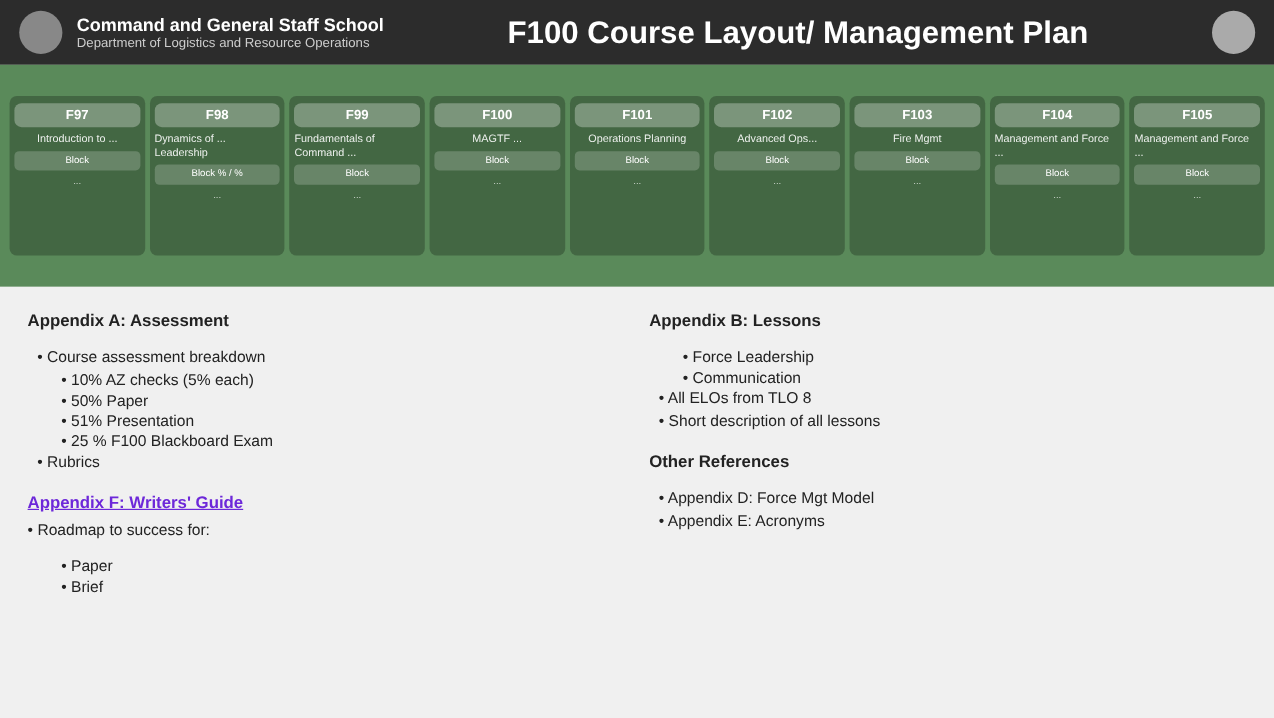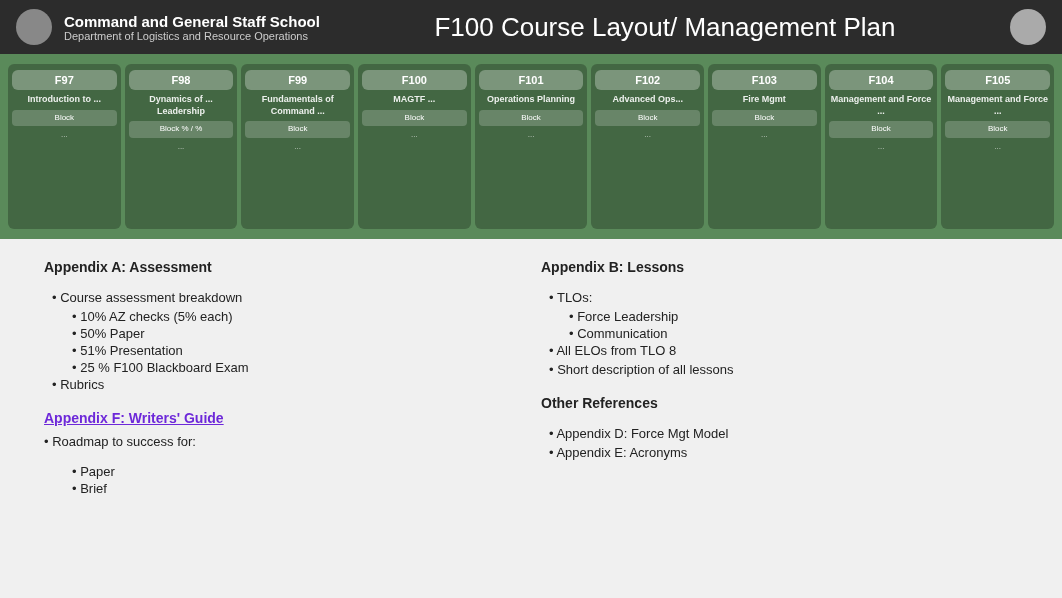--- a/index.html
+++ b/index.html
@@ -38,34 +38,34 @@
     }
     .header-subtitle {
       color: #ccc;
       font-size: 11px;
     }
     .header-main-title {
       flex: 1;
       text-align: center;
       color: white;
       font-size: 26px;
-      font-weight: normal;
+      font-weight: bold;
     }
     .header-avatar {
       width: 36px;
       height: 36px;
       background: #aaa;
       border-radius: 50%;
       flex-shrink: 0;
     }
 
     
     .tiles-area {
       background: #5a8a5a;
-      padding: 10px 8px;
+      padding: 26px 8px;
       display: flex;
       align-items: stretch;
       gap: 4px;
       min-height: 185px;
     }
 
     .tile {
       flex: 1;
       background: rgba(0,0,0,0.25);
       border-radius: 6px;
@@ -83,24 +83,22 @@
       font-size: 11px;
       font-weight: bold;
       padding: 4px 6px;
       text-align: center;
       width: 100%;
     }
 
     .tile-title {
       color: white;
       font-size: 9px;
-      text-align: center;
       line-height: 1.3;
       opacity: 0.9;
-      font-weight: bold;
     }
 
     .tile-sub {
       background: rgba(255,255,255,0.2);
       border-radius: 4px;
       color: white;
       font-size: 8px;
       text-align: center;
       padding: 3px 4px;
       width: 100%;
@@ -110,21 +108,21 @@
     .tile-footer {
       color: white;
       font-size: 8px;
       text-align: center;
       opacity: 0.7;
     }
 
     
     .content-area {
       display: flex;
-      padding: 20px 44px;
+      padding: 20px 23px;
       gap: 20px;
       background: #f0f0f0;
     }
 
     .content-left, .content-right {
       flex: 1;
     }
 
     .section-title {
       font-size: 14px;
@@ -271,21 +269,20 @@
           <li class="bullet-l2">Brief</li>
         </ul>
     </div>
   </div>
 
   <div class="content-right">
 
     <div>
       <div class="section-title">Appendix B: Lessons</div>
       <ul id="appendix-b-list">
-          <li class="bullet-l1">TLOs:</li>
           <li class="bullet-l2">Force Leadership</li>
           <li class="bullet-l2">Communication</li>
           <li class="bullet-l1">All ELOs from TLO 8</li>
           <li class="bullet-l1">Short description of all lessons</li>
         </ul>
     </div>
 
     <div class="spacer"></div>
 
     <div>

